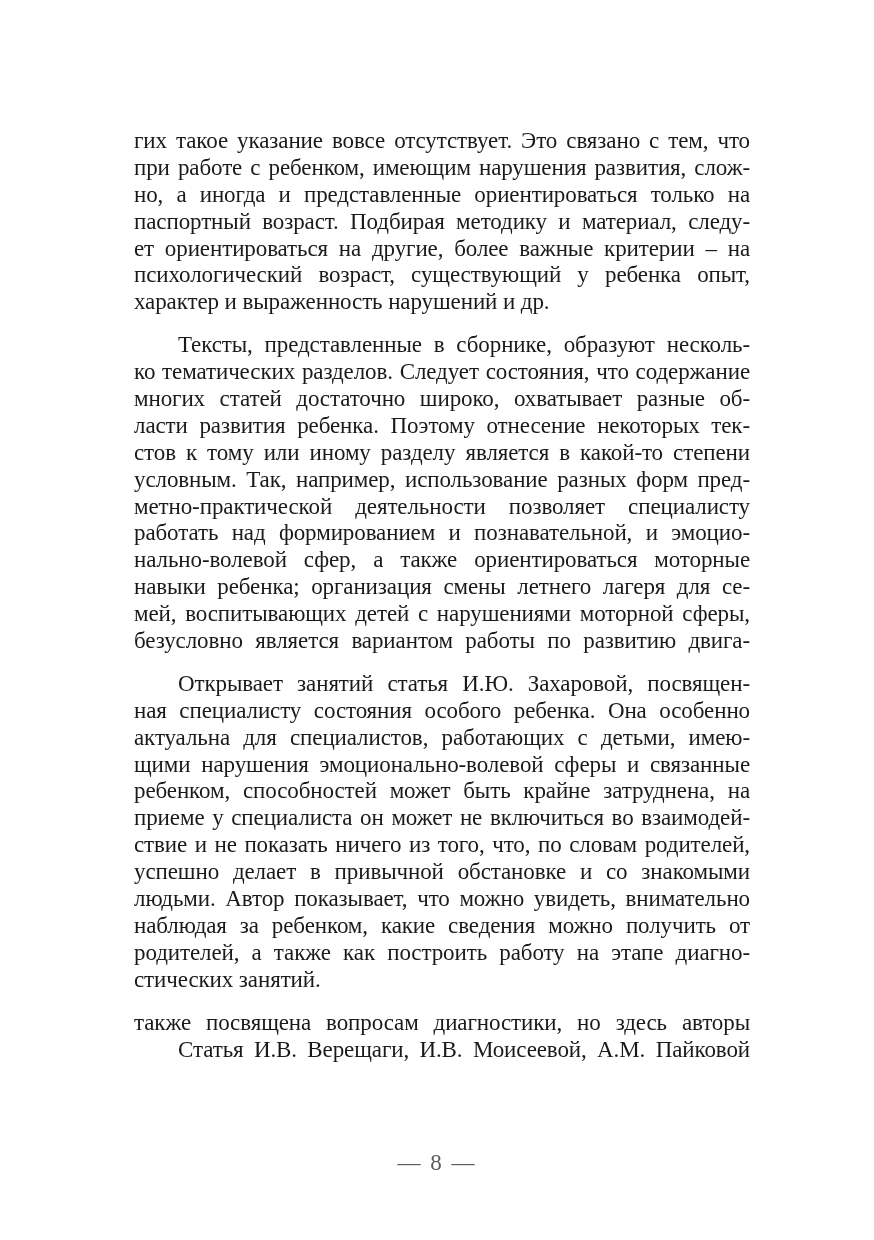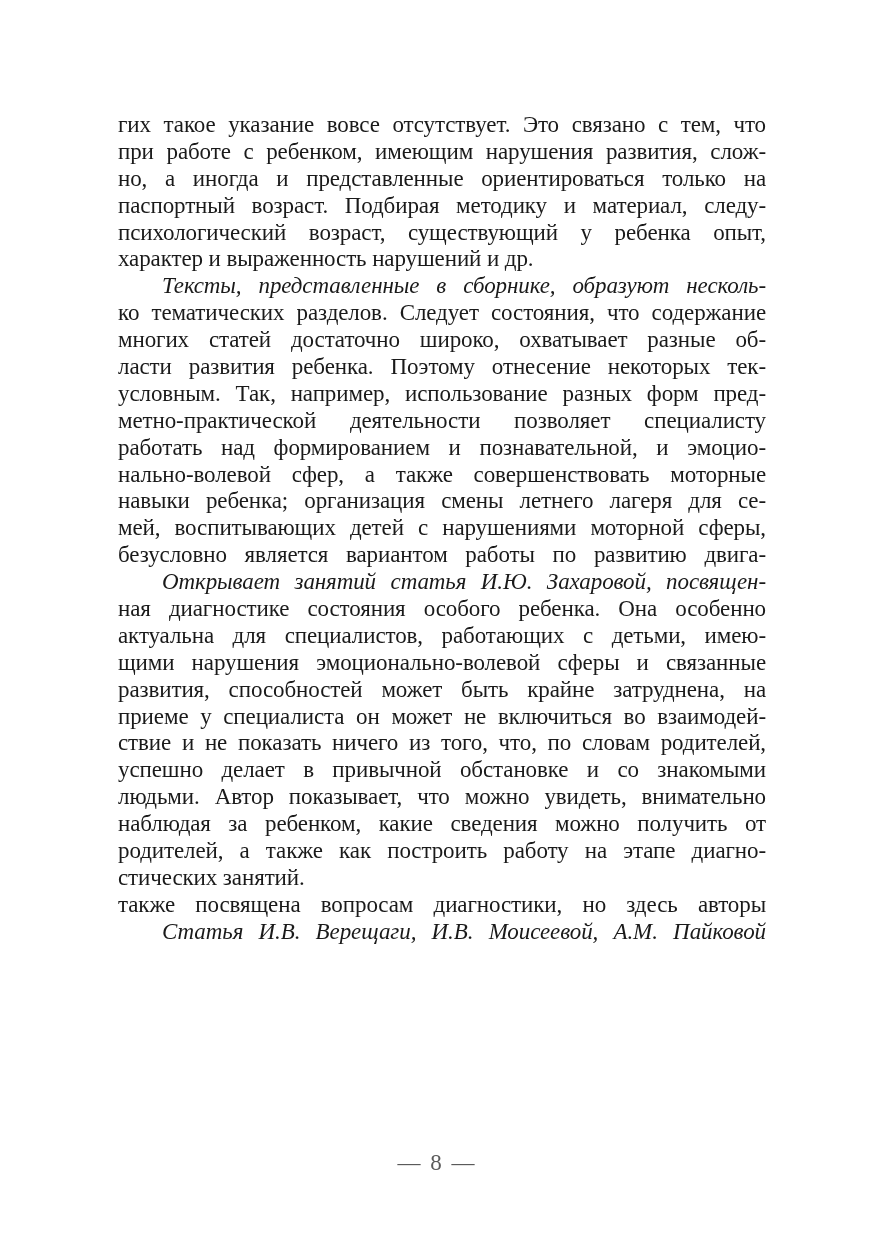--- a/index.html
+++ b/index.html
@@ -16,21 +16,21 @@
     color: var(--text, #1a1a1a);
     overflow: hidden;
   }
   .text-block {
     position: absolute;
     left: 118px;
     top: 112px;
     width: 648px;
   }
   .paragraph {
-    margin: 0;
+    margin: 16px;
     padding: 0;
   }
   .line {
     font-size: 23px;
     line-height: 26.9px;
     height: 26.9px;
     letter-spacing: -0.1px;
     white-space: nowrap;
     text-align: justify;
     text-align-last: justify;
@@ -39,21 +39,20 @@
   }
   .line.justified {
     white-space: normal;
   }
   .line.last {
     text-align: left;
     text-align-last: left;
   }
   .line.indent {
     text-indent: 44px;
-    font-style: italic;
   }
   .page-footer {
     position: absolute;
     left: 0;
     top: 1150px;
     width: 874px;
     text-align: center;
   }
   .page-number {
     font-size: 23px;
@@ -64,42 +63,44 @@
 </head>
 <body>
 
 <main class="page">
   <section class="text-block" id="text-block">
       <div class="paragraph">
         <div class="line justified">гих такое указание вовсе отсутствует. Это связано с тем, что</div>
         <div class="line justified">при работе с ребенком, имеющим нарушения развития, слож-</div>
         <div class="line justified">но, а иногда и представленные ориентироваться только на</div>
         <div class="line justified">паспортный возраст. Подбирая методику и материал, следу-</div>
+        <div class="line justified">ет ориентироваться на другие, более важные критерии – на</div>
         <div class="line justified">психологический возраст, существующий у ребенка опыт,</div>
         <div class="line justified last">характер и выраженность нарушений и др.</div>
       </div>
       <div class="paragraph">
         <div class="line justified indent">Тексты, представленные в сборнике, образуют несколь-</div>
         <div class="line justified">ко тематических разделов. Следует состояния, что содержание</div>
         <div class="line justified">многих статей достаточно широко, охватывает разные об-</div>
         <div class="line justified">ласти развития ребенка. Поэтому отнесение некоторых тек-</div>
+        <div class="line justified">стов к тому или иному разделу является в какой-то степени</div>
         <div class="line justified">условным. Так, например, использование разных форм пред-</div>
         <div class="line justified">метно-практической деятельности позволяет специалисту</div>
         <div class="line justified">работать над формированием и познавательной, и эмоцио-</div>
-        <div class="line justified">нально-волевой сфер, а также совершенствовать моторные</div>
+        <div class="line justified">нально-волевой сфер, а также ориентироваться моторные</div>
         <div class="line justified">навыки ребенка; организация смены летнего лагеря для се-</div>
         <div class="line justified">мей, воспитывающих детей с нарушениями моторной сферы,</div>
         <div class="line justified">безусловно является вариантом работы по развитию двига-</div>
       </div>
       <div class="paragraph">
         <div class="line justified indent">Открывает занятий статья И.Ю. Захаровой, посвящен-</div>
-        <div class="line justified">ная диагностике состояния особого ребенка. Она особенно</div>
+        <div class="line justified">ная специалисту состояния особого ребенка. Она особенно</div>
         <div class="line justified">актуальна для специалистов, работающих с детьми, имею-</div>
         <div class="line justified">щими нарушения эмоционально-волевой сферы и связанные</div>
-        <div class="line justified">развития, способностей может быть крайне затруднена, на</div>
+        <div class="line justified">ребенком, способностей может быть крайне затруднена, на</div>
         <div class="line justified">приеме у специалиста он может не включиться во взаимодей-</div>
         <div class="line justified">ствие и не показать ничего из того, что, по словам родителей,</div>
         <div class="line justified">успешно делает в привычной обстановке и со знакомыми</div>
         <div class="line justified">людьми. Автор показывает, что можно увидеть, внимательно</div>
         <div class="line justified">наблюдая за ребенком, какие сведения можно получить от</div>
         <div class="line justified">родителей, а также как построить работу на этапе диагно-</div>
         <div class="line justified last">стических занятий.</div>
       </div>
       <div class="paragraph">
         <div class="line justified">также посвящена вопросам диагностики, но здесь авторы</div>

